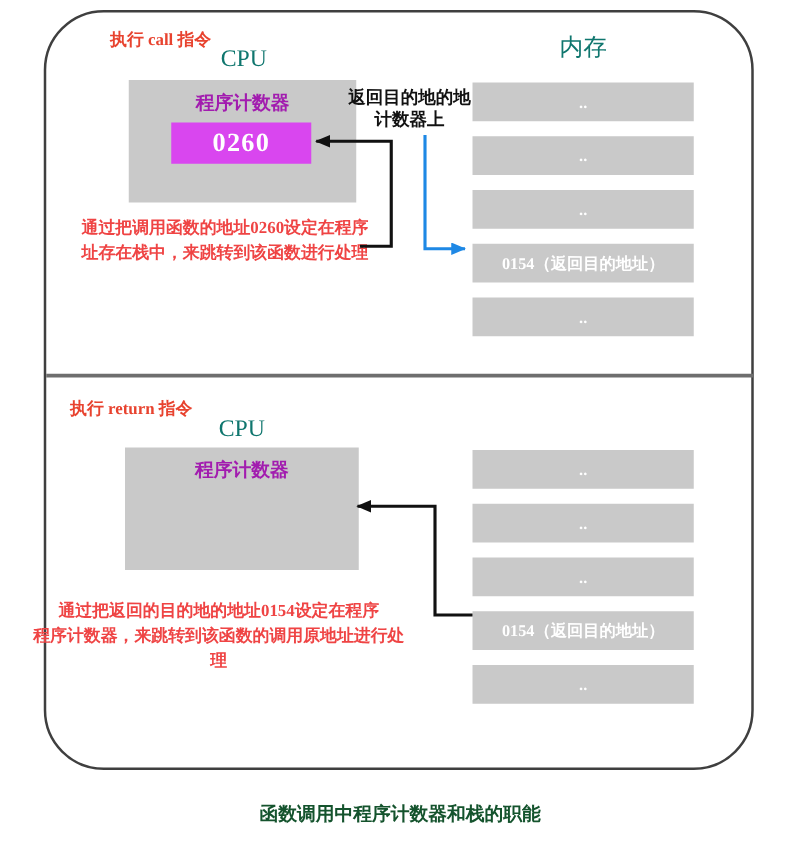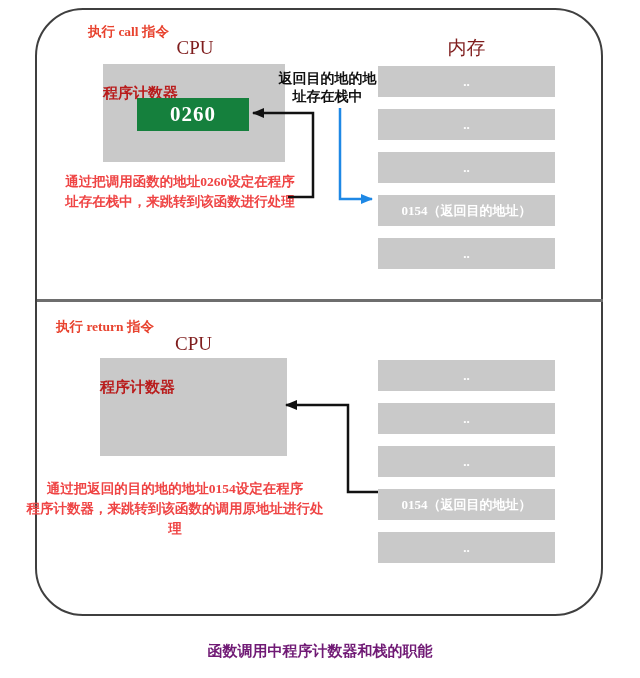--- a/index.html
+++ b/index.html
@@ -30,38 +30,39 @@
     position: absolute;
     color: #e8432f;
     font-size: 13.5px;
     font-weight: 700;
     white-space: nowrap;
   }
   .big-title {
     position: absolute;
     font-size: 19px;
     font-weight: 500;
-    color: #7f1d1d;
+    color: #0f766e;
     text-align: center;
     white-space: nowrap;
   }
   .cpu-box {
     position: absolute;
     background: #c9c9c9;
   }
   .pc-label {
     position: absolute;
-    top: 20px; left: 0; right: 0;
+    top: 9px; left: 0; right: 0;
+    text-align: center;
     font-size: 15px;
     font-weight: 600;
-    color: #b91c1c;
+    color: #a21caf;
   }
   .pc-value {
     position: absolute;
-    background: #15803d;
+    background: #d946ef;
     color: #ffffff;
     font-size: 21px;
     font-weight: 700;
     display: flex;
     align-items: center;
     justify-content: center;
     letter-spacing: 1px;
   }
   .annotation {
     position: absolute;
@@ -93,21 +94,21 @@
     justify-content: center;
     white-space: nowrap;
   }
   .caption {
     position: absolute;
     left: 0; top: 642px;
     width: 640px;
     text-align: center;
     font-size: 15px;
     font-weight: 600;
-    color: #701a75;
+    color: #14532d;
   }
   .arrows {
     position: absolute;
     left: 0; top: 0;
     width: 640px; height: 678px;
     pointer-events: none;
   }
 </style>
 </head>
 <body>
@@ -126,24 +127,24 @@
     <div class="pc-value" style="left:34px; top:34px; width:112px; height:33px;">0260</div>
   </div>
 
   <div class="annotation" style="left:30px; top:172px; width:300px;">
     <div>通过把调用函数的地址0260设定在程序</div>
     <div>址存在栈中，来跳转到该函数进行处理</div>
   </div>
 
   <div class="stack-note" style="left:262px; top:70px; width:131px;">
     <div>返回目的地的地</div>
-    <div>址存在栈中</div>
+    <div>计数器上</div>
   </div>
 
-  <div class="big-title" style="left:378px; top:35px; width:177px;text-align:center;">内存</div>
+  <div class="big-title" style="left:378px; top:25px; width:177px;text-align:center;">内存</div>
 
   <div class="mem-row" style="top:66px;">..</div>
   <div class="mem-row" style="top:109px;">..</div>
   <div class="mem-row" style="top:152px;">..</div>
   <div class="mem-row" style="top:195px;">0154（返回目的地址）</div>
   <div class="mem-row" style="top:238px;">..</div>
 
   <div class="red-label" style="left:56px; top:318px;">执行 return 指令</div>
 
   <div class="big-title" style="left:100px; top:333px; width:187px;">CPU</div>

